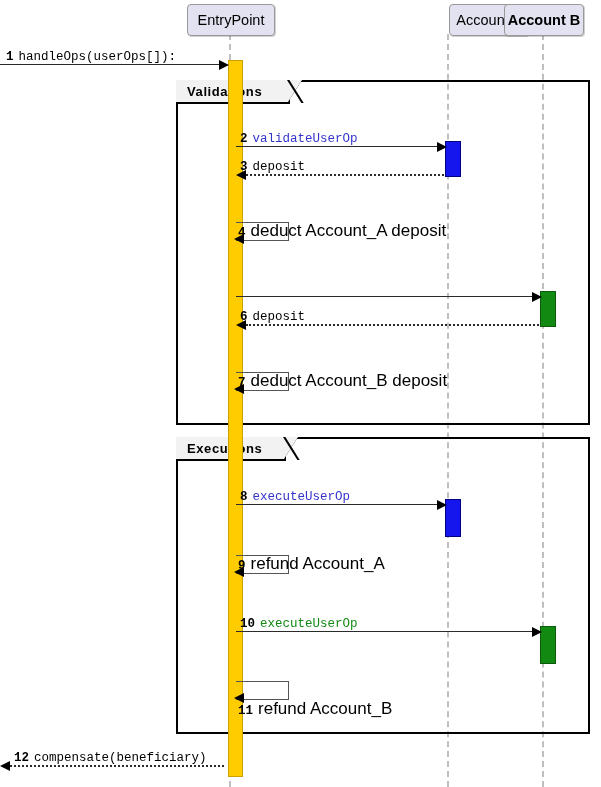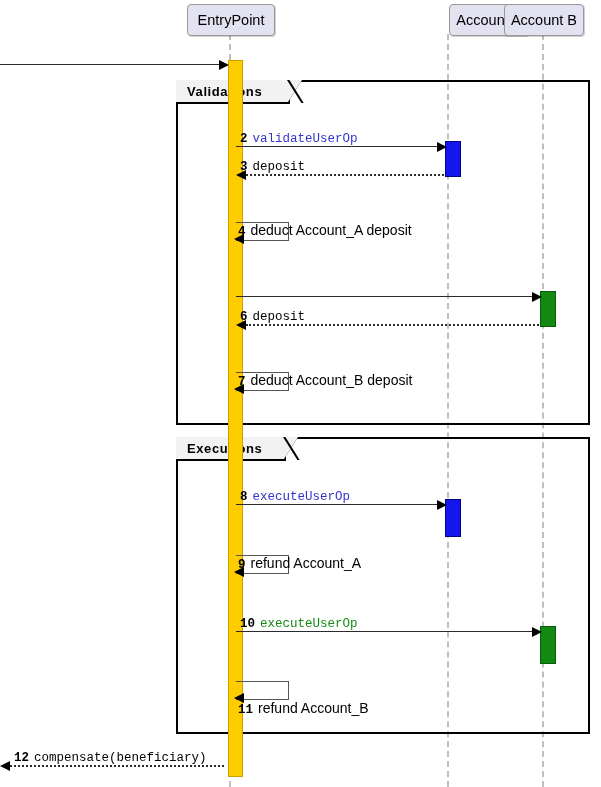--- a/index.html
+++ b/index.html
@@ -47,39 +47,39 @@
   .ah-left{border-top:5px solid transparent;border-bottom:5px solid transparent;
            border-right:10px solid #000;}
 
   
   .selfloop{position:absolute;border:1.6px solid #555;border-left:none;background:transparent;}
 
   
   .msg-label{position:absolute;white-space:nowrap;line-height:1;}
   .seq{font-family:"Liberation Mono",monospace;font-weight:bold;font-size:12.5px;color:#000;}
   .mono{font-family:"Liberation Mono",monospace;font-size:12.5px;}
-  .sans{font-family:"Liberation Sans",sans-serif;font-size:14px;color:#000;}
+  .sans{font-family:"Liberation Sans",sans-serif;font-size:17px;color:#000;}
   .c-black{color:#000000;}
   .c-blue{color:#3333CC;}
   .c-green{color:#128A12;}
 </style>
 </head>
 <body>
 
 <div id="canvas">
     <div class="lifeline" style="left: 229px; top: 34px; height: 753px;"></div>
     <div class="participant" style="left: 187px; width: 86px;">
       <span>EntryPoint</span>
     </div>
     <div class="lifeline" style="left: 447px; top: 34px; height: 753px;"></div>
     <div class="participant" style="left: 409px; width: 78px; margin-left: 40px;">
       <span>Account A</span>
     </div>
     <div class="lifeline" style="left: 542px; top: 34px; height: 753px;"></div>
-    <div class="participant" style="left: 504px; width: 78px;">
+    <div class="participant" style="left: 504px; width: 78px; font-weight: bold;">
       <span>Account B</span>
     </div>
     <div class="fragment" style="left: 176px; top: 80px; width: 410px; height: 341px;"></div>
     <div class="frag-tab" style="left: 176px; top: 80px; width: 112px;">
       <span class="frag-tab-label">Validations</span>
     </div>
     <div style="position: absolute; left: 288px; top: 80px; width: 0px; height: 0px; border-top: 22px solid rgb(242, 242, 242); border-right: 14px solid transparent; filter: drop-shadow(rgb(0, 0, 0) 0px 0px 0px);"></div>
     <div style="position: absolute; left: 287px; top: 80px; width: 26px; height: 23px; border-bottom: 0px; overflow: hidden;">
       <div style="position: absolute; left: 0px; top: 0px; width: 30px; height: 30px; border-left: 2px solid rgb(0, 0, 0); transform-origin: left top; transform: rotate(-32deg);"></div>
     </div>
@@ -91,20 +91,21 @@
     <div style="position: absolute; left: 283px; top: 437px; width: 26px; height: 23px; border-bottom: 0px; overflow: hidden;">
       <div style="position: absolute; left: 0px; top: 0px; width: 30px; height: 30px; border-left: 2px solid rgb(0, 0, 0); transform-origin: left top; transform: rotate(-32deg);"></div>
     </div>
     <div class="activation act-entry" style="left: 228px; top: 60px; width: 13px; height: 715px;"></div>
     <div class="activation act-blue" style="left: 445px; top: 141px; width: 14px; height: 34px;"></div>
     <div class="activation act-green" style="left: 540px; top: 291px; width: 14px; height: 34px;"></div>
     <div class="activation act-blue" style="left: 445px; top: 499px; width: 14px; height: 36px;"></div>
     <div class="activation act-green" style="left: 540px; top: 626px; width: 14px; height: 36px;"></div>
     <div class="arrow-line solid" style="left: 0px; top: 64px; width: 219px;"></div>
     <div class="arrowhead ah-right" style="left: 219px; top: 60px;"></div>
+    <div class="msg-label" style="left: 6px; top: 47px;"><span class="seq">1</span><span class="mono c-black" style="padding-left: 5px;">handleOps(userOps[]):</span></div>
     <div class="arrow-line solid" style="left: 236px; top: 146px; width: 201px;"></div>
     <div class="arrowhead ah-right" style="left: 437px; top: 142px;"></div>
     <div class="msg-label" style="left: 240px; top: 129px;"><span class="seq">2</span><span class="mono c-blue" style="padding-left: 5px;">validateUserOp</span></div>
     <div class="arrow-line dotted" style="left: 246px; top: 174px; width: 198px;"></div>
     <div class="arrowhead ah-left" style="left: 236px; top: 170px;"></div>
     <div class="msg-label" style="left: 240px; top: 157px;"><span class="seq">3</span><span class="mono c-black" style="padding-left: 5px;">deposit</span></div>
     <div class="selfloop" style="left: 236px; top: 222px; width: 52px; height: 17px;"></div>
     <div class="arrowhead ah-left" style="left: 234px; top: 234px;"></div>
     <div class="msg-label" style="left: 238px; top: 222px;"><span class="seq">4</span><span class="sans c-black" style="padding-left: 5px;">deduct Account_A deposit</span></div>
     <div class="arrow-line solid" style="left: 236px; top: 296px; width: 296px;"></div>

